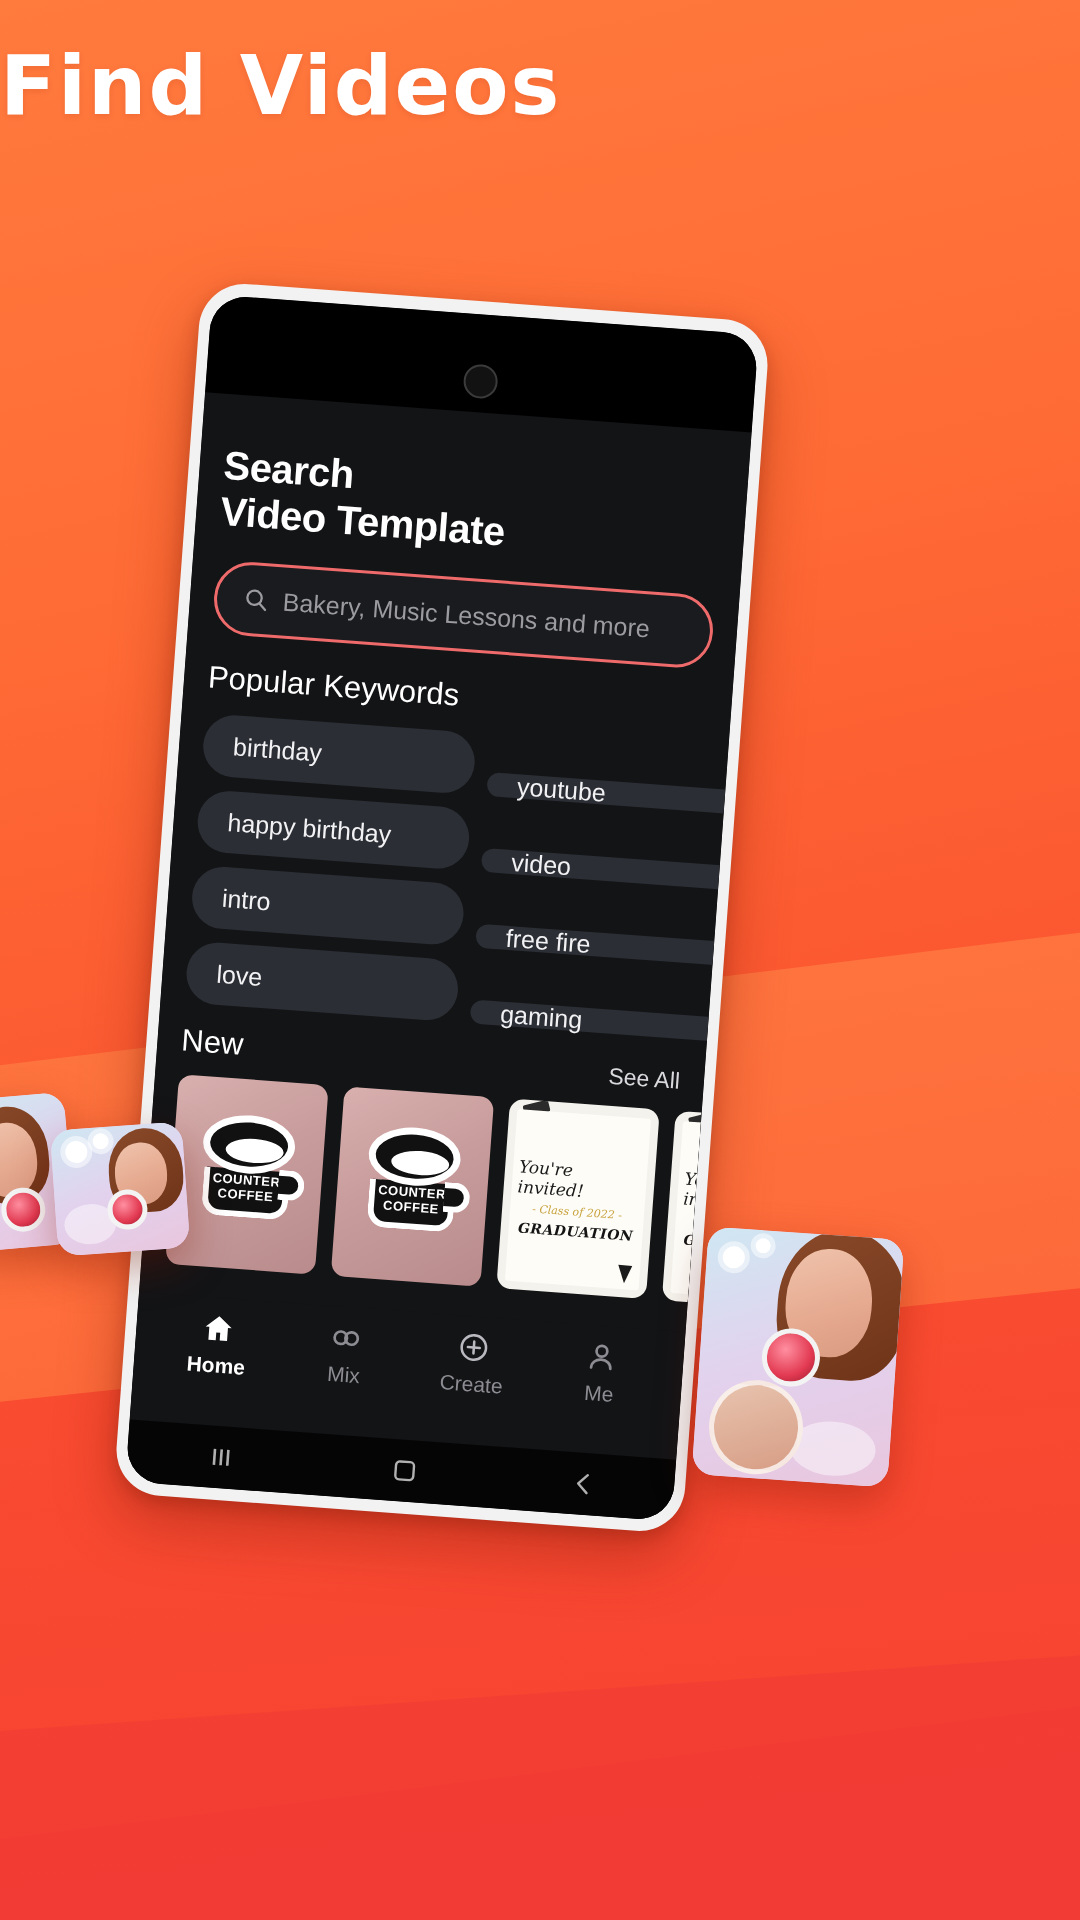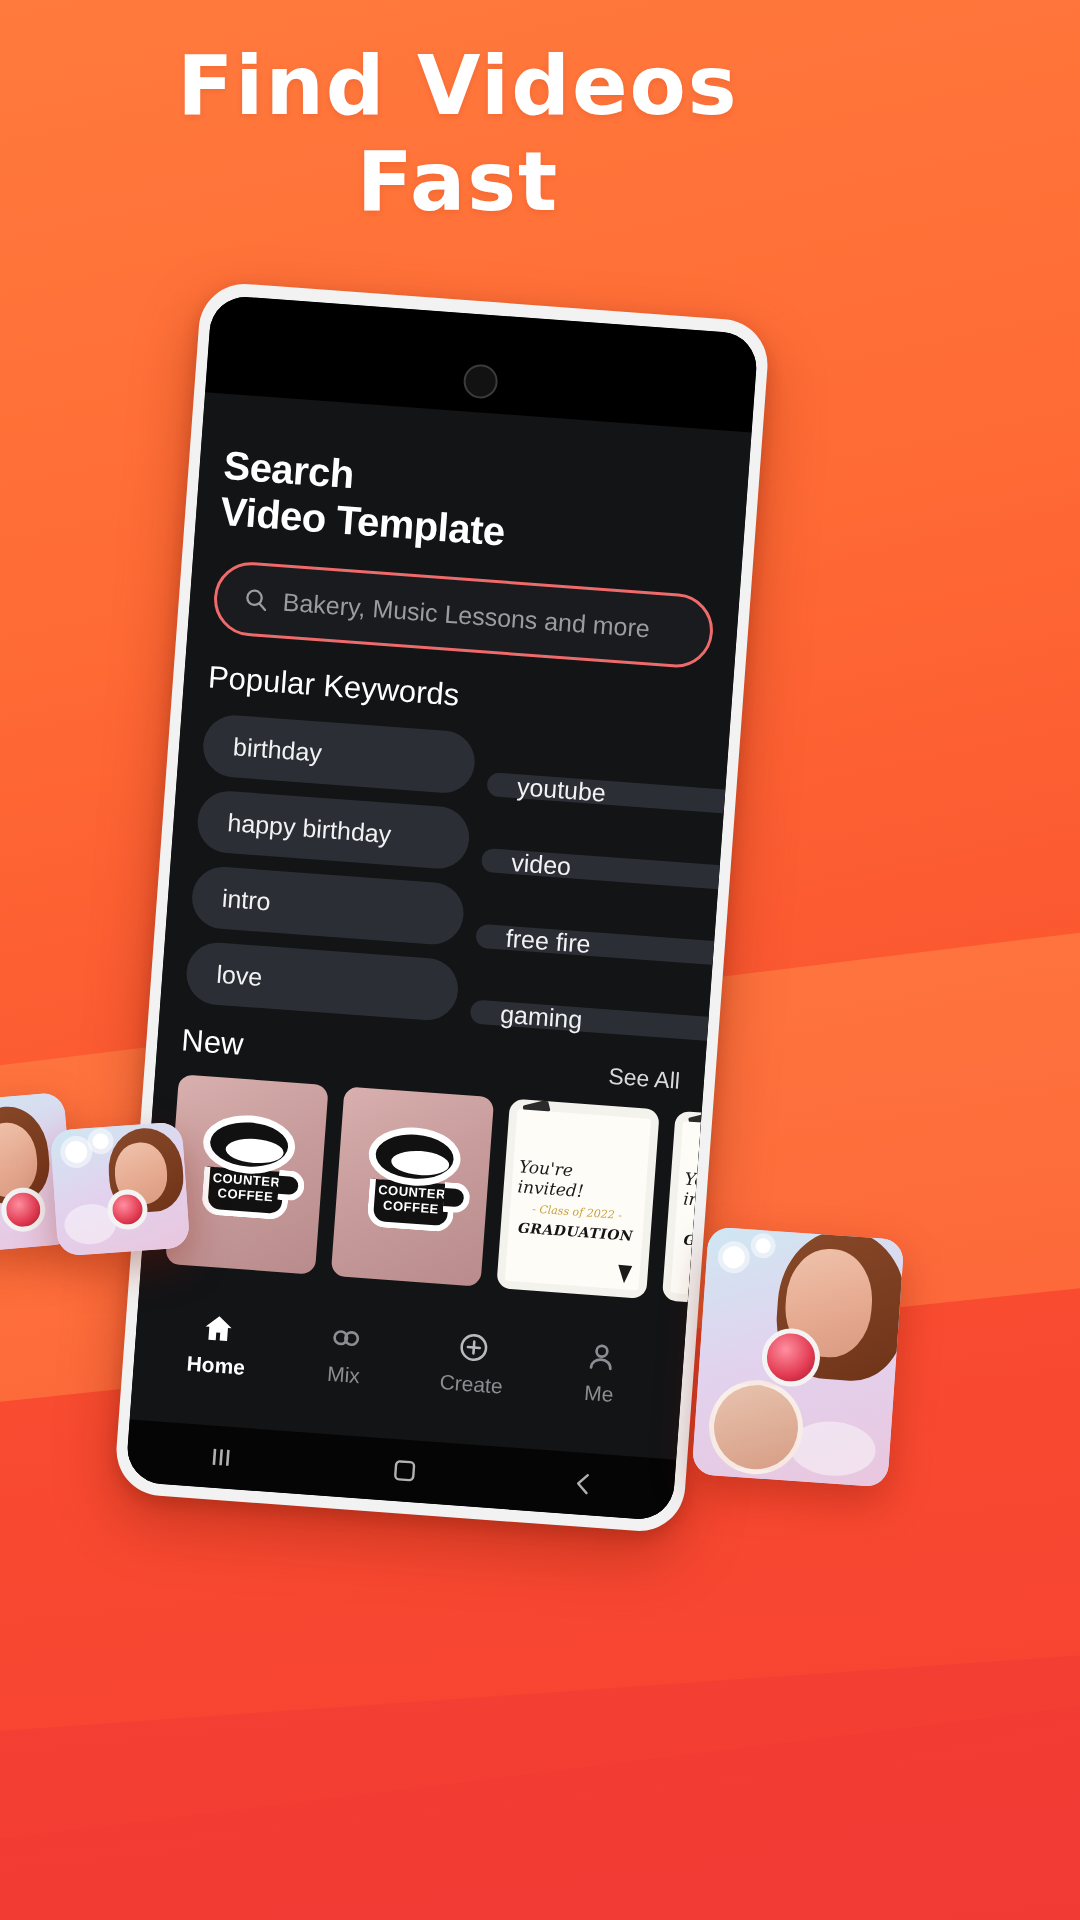--- a/index.html
+++ b/index.html
@@ -27,21 +27,21 @@
     transform:rotate(-6deg); opacity:.85;
   }
   .bg-swoosh-c{
     position:absolute; left:-10%; top:88%; width:130%; height:22%;
     background:#F03A36; transform:rotate(-4deg); opacity:.6;
   }
 
   
   #headline{
     position:absolute; top:38px; left:0; width:916px;
-    text-align:center; z-index:6;
+    text-align:left; z-index:6;
   }
   #headline .line{
     display:block;
     color:#FFFFFF;
     font-weight:bold;
     font-size:82px;
     line-height:96px;
     letter-spacing:2px;
     font-family:"DejaVu Sans", sans-serif;
     text-shadow:0 2px 6px rgba(120,25,0,.12);
@@ -262,21 +262,20 @@
 
 <div id="bg">
   <div class="bg-base"></div>
   <div class="bg-swoosh-a"></div>
   <div class="bg-swoosh-b"></div>
   <div class="bg-swoosh-c"></div>
 </div>
 
 <div id="headline">
   <span class="line">Find Videos</span>
-  <span class="line">Fast</span>
 </div>
 
 <div class="float-card" style="left:-34px; top:1096px; width:104px; height:152px; transform:rotate(-5deg);">
   <div class="fc-photo"></div>
   <div class="hair" style="left:6px;top:10px;width:78px;height:96px;"></div>
   <div class="face" style="left:14px;top:26px;width:58px;height:74px;"></div>
   <div class="jar" style="left:32px;top:92px;width:44px;height:44px;"></div>
 </div>
 
 <div class="float-card" style="left:54px; top:1126px; width:132px; height:126px; transform:rotate(-4deg);">

